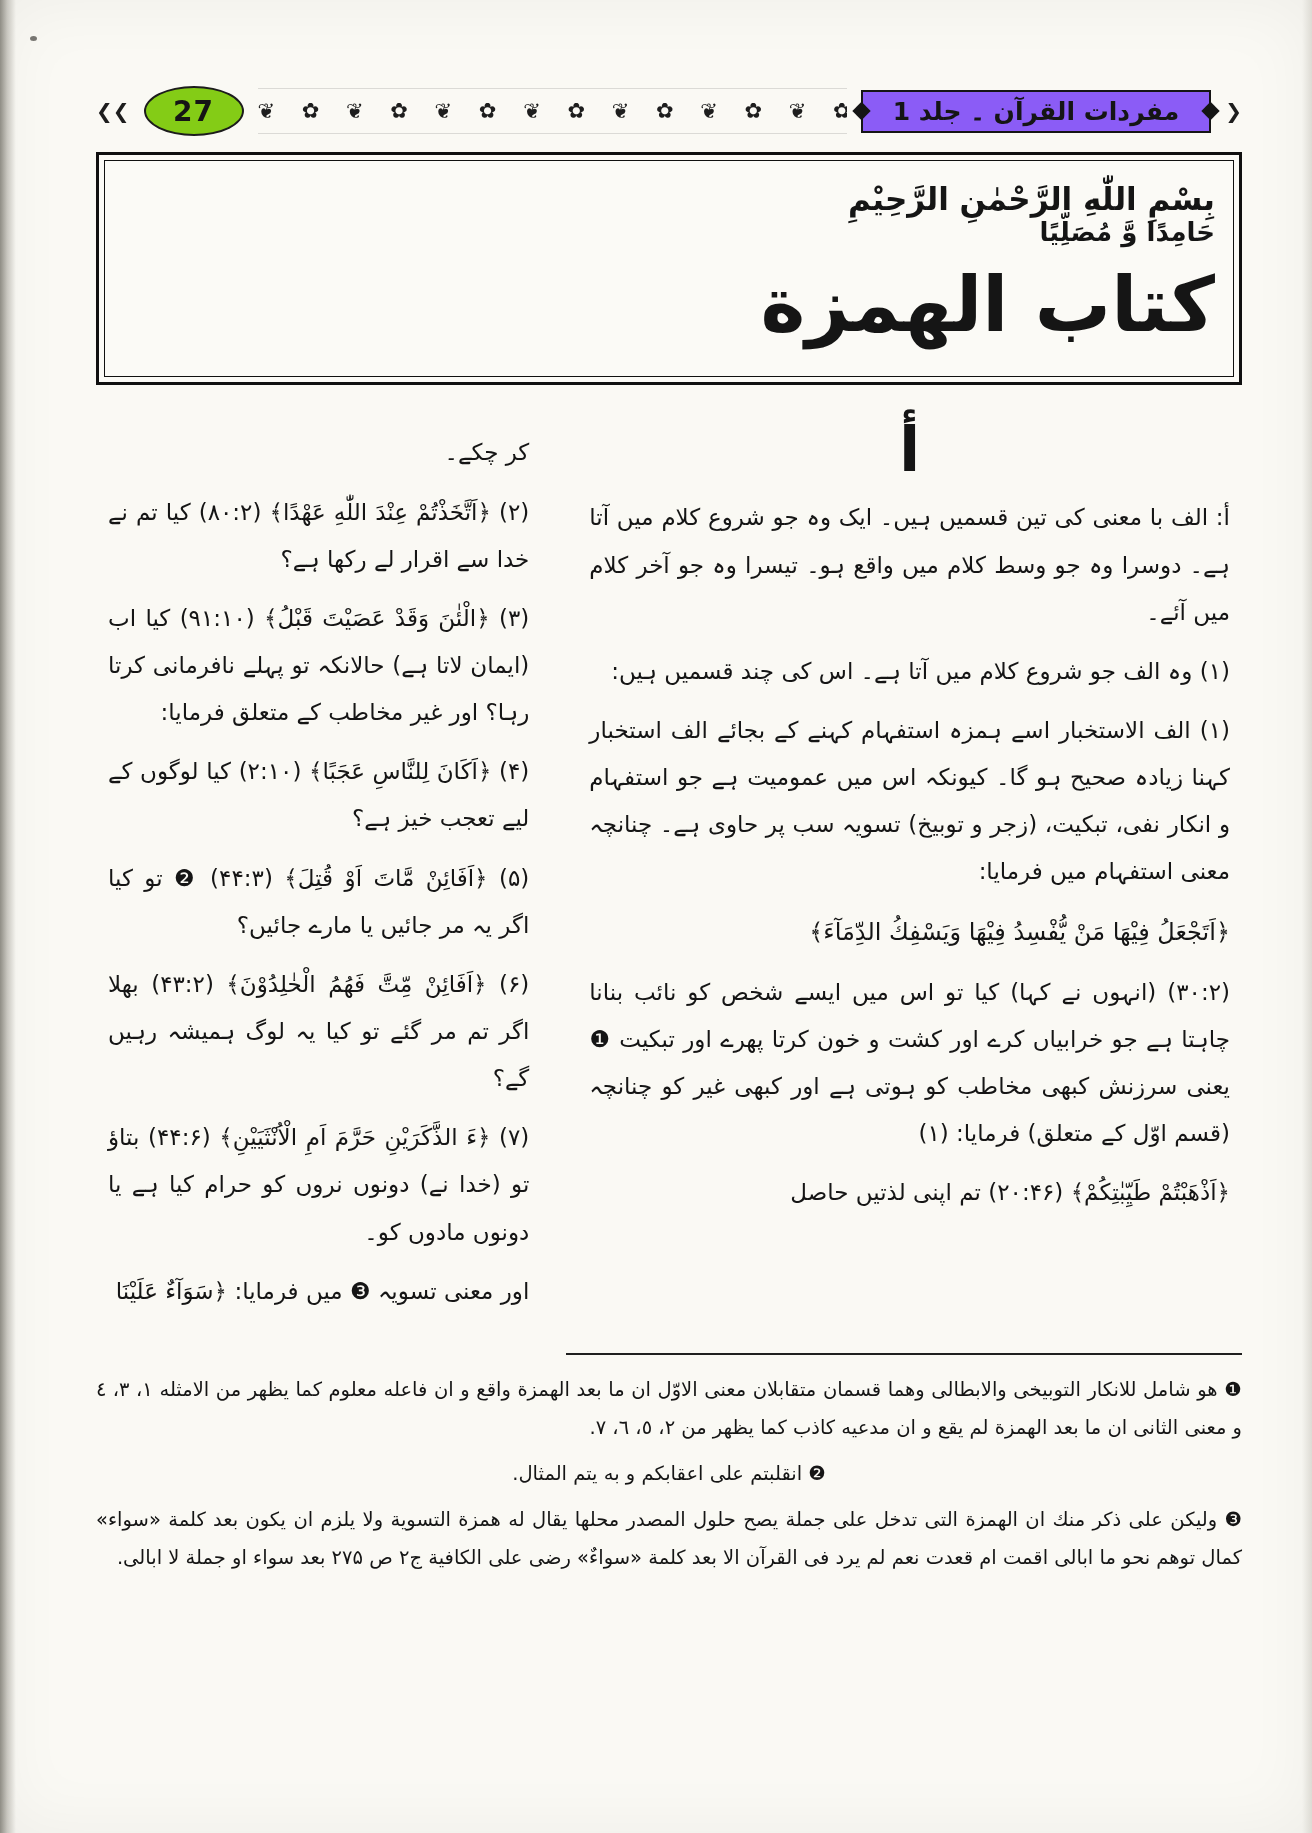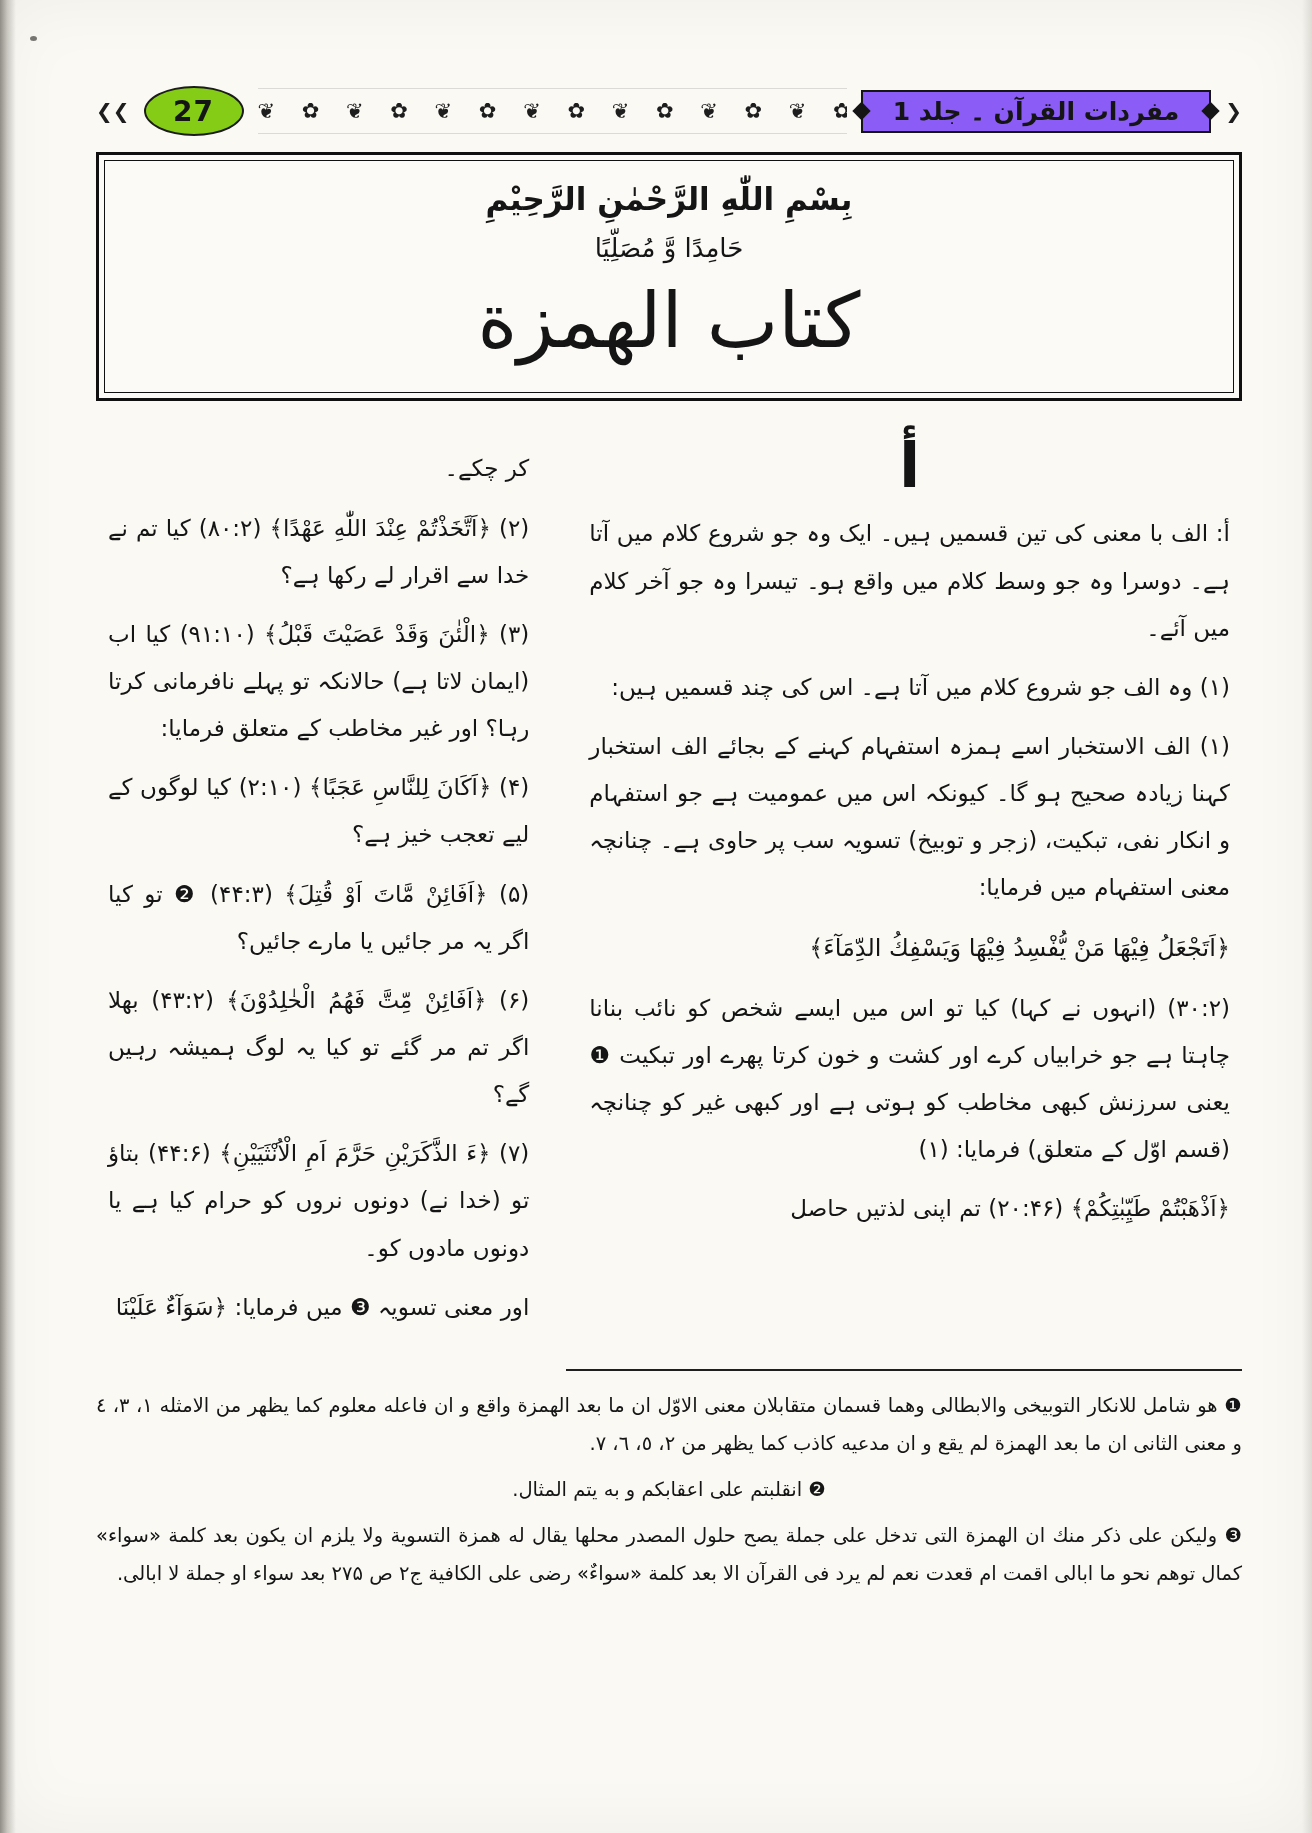--- a/index.html
+++ b/index.html
@@ -71,27 +71,26 @@
 
   
   .title-box {
     margin-top: 14px;
     border: 3.5px solid #101010;
     padding: 5px;
     background: #fbfaf6;
   }
   .title-box-inner {
     border: 1.5px solid #101010;
-    padding: 20px 26px 28px;
-    text-align: center;
+    padding: 20px 18px 28px;
   }
   .bismillah { font-size: 31px; font-weight: bold; direction: rtl; }
-  .tagline   { font-size: 26px; margin-top: 16px; direction: rtl; }
+  .tagline   { font-size: 26px; direction: rtl; font-weight: bold; }
   .book-title {
-    margin: 14px 0 0; font-size: 76px; font-weight: normal;
+    margin: 14px 0 0; font-size: 76px; font-weight: bold;
     direction: rtl; line-height: 1.15; letter-spacing: 1px;
   }
 
   
   .body-columns {
     display: flex; gap: 36px; margin-top: 32px; min-height: 845px;
     direction: rtl;
   }
   .col-right { flex: 0 0 58%; }
   .col-left  { flex: 1; }

